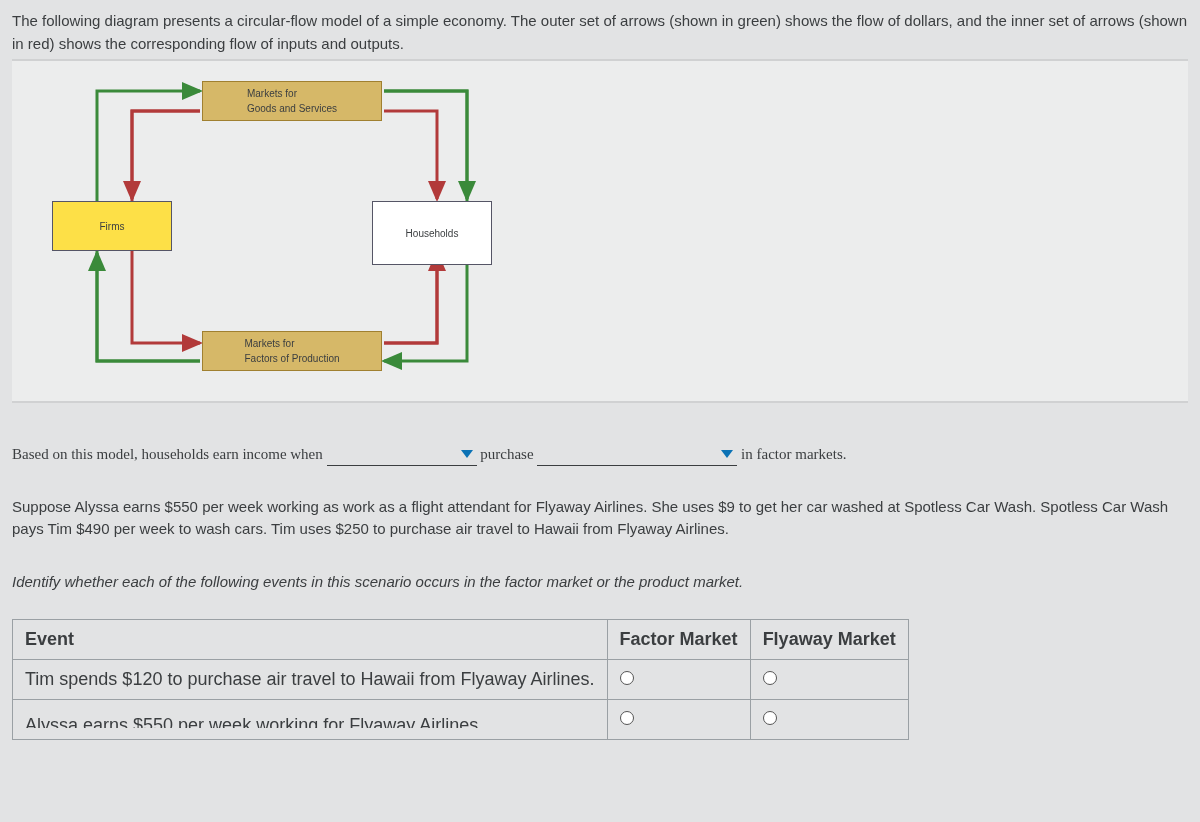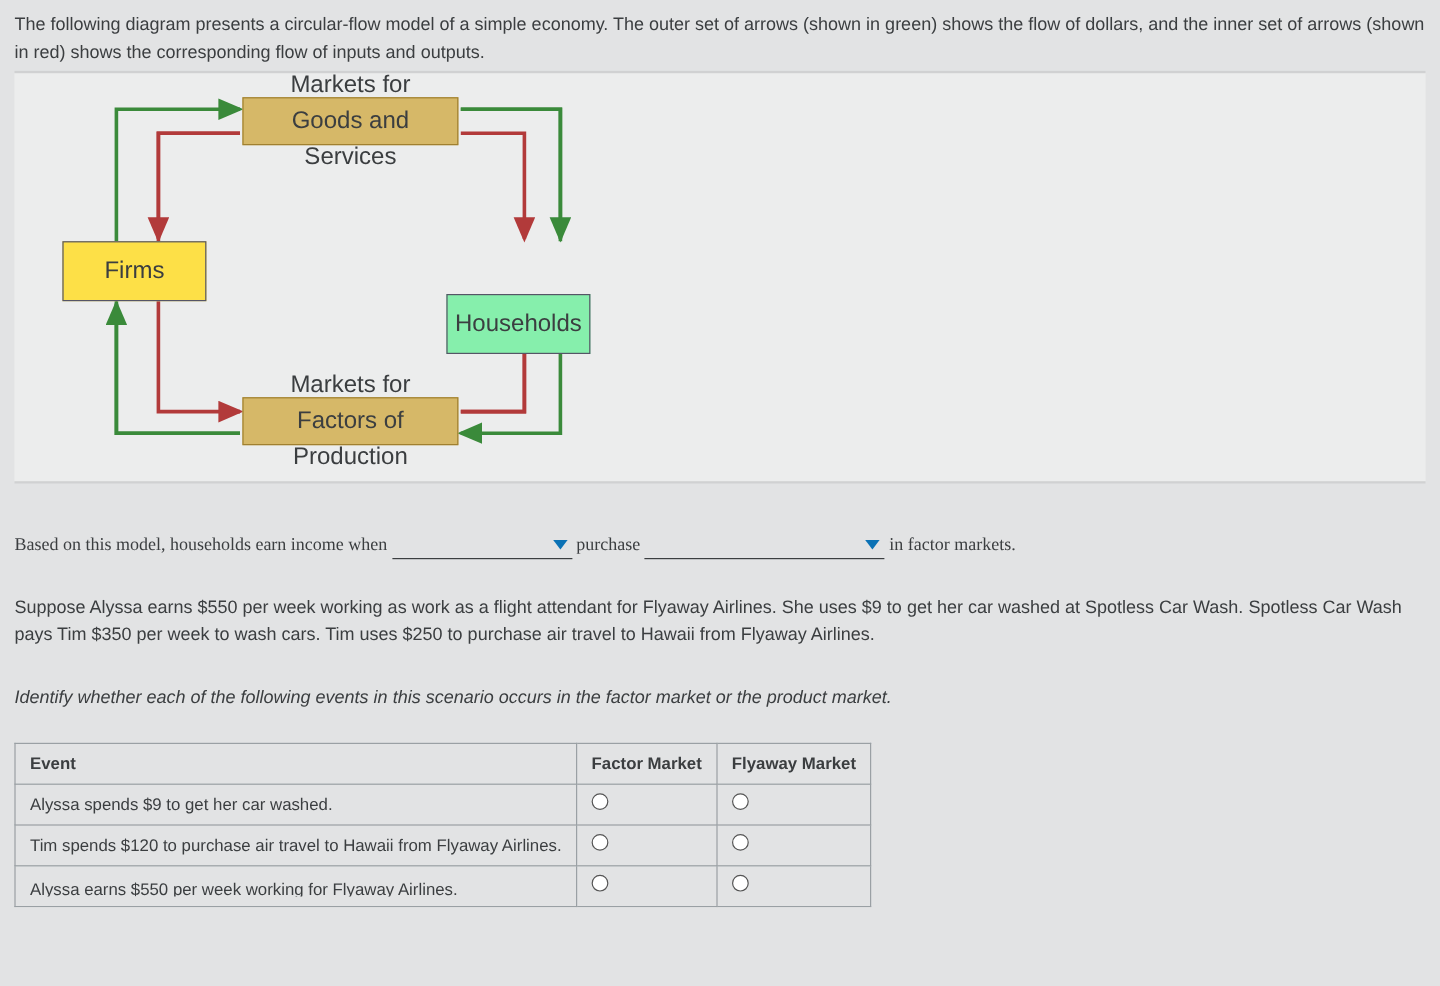--- a/index.html
+++ b/index.html
@@ -23,32 +23,32 @@
   .diagram {
     position: relative;
     width: 460px;
     height: 300px;
   }
   .node {
     position: absolute;
     display: flex;
     align-items: center;
     justify-content: center;
-    text-align: center;
-    font-size: 20px;
+    text-align: left;
+    font-size: 10px;
     padding: 4px 8px;
     border: 1px solid #888;
   }
   .node-firms {
     left: 0; top: 120px; width: 120px; height: 50px;
     background: #fde047; border-color: #556;
   }
   .node-households {
-    left: 320px; top: 120px; width: 120px; height: 50px;
-    background: #86efac; border-color: #556; margin-top: 44px;
+    left: 320px; top: 120px; width: 120px; height: 64px;
+    background: #ffffff; border-color: #556;
   }
   .node-goods {
     left: 150px; top: 0; width: 180px; height: 40px;
     background: #d6b868; border-color: #a08030;
   }
   .node-factors {
     left: 150px; top: 250px; width: 180px; height: 40px;
     background: #d6b868; border-color: #a08030;
   }
   svg.flows {
@@ -73,21 +73,21 @@
     right: 4px; top: 4px;
     width: 0; height: 0;
     border-left: 6px solid transparent;
     border-right: 6px solid transparent;
     border-top: 8px solid #0b72b5;
   }
   .scenario { margin-bottom: 30px; }
   .instruct { font-style: italic; margin-bottom: 26px; }
   table {
     border-collapse: collapse;
-    font-size: 14px;
+    font-size: 18px;
     padding-left: 44px;
   }
   th, td {
     border: 1px solid #9aa0a4;
     padding: 6px 12px;
     text-align: left;
     vertical-align: middle;
   }
   th.center, td.center { }
   th { font-weight: bold; }
@@ -146,35 +146,30 @@
 </div>
 
 <div class="q-line">
   <span>Based on this model, households earn income when </span>
   <span class="dropdown"><span class="caret"></span></span>
   <span> purchase </span>
   <span class="dropdown" style="min-width:200px"><span class="caret"></span></span>
   <span> in factor markets.</span>
 </div>
 
-<div class="scenario">Suppose Alyssa earns $550 per week working as work as a flight attendant for Flyaway Airlines. She uses $9 to get her car washed at Spotless Car Wash. Spotless Car Wash pays Tim $350 per week to wash cars. Tim uses $250 to purchase air travel to Hawaii from Flyaway Airlines.</div>
+<div class="scenario">Suppose Alyssa earns $550 per week working as work as a flight attendant for Flyaway Airlines. She uses $9 to get her car washed at Spotless Car Wash. Spotless Car Wash pays Tim $490 per week to wash cars. Tim uses $250 to purchase air travel to Hawaii from Flyaway Airlines.</div>
 
 <div class="instruct">Identify whether each of the following events in this scenario occurs in the factor market or the product market.</div>
 
 <table>
   <tbody>
       <tr>
     <th>Event</th>
     <th class="center">Factor Market</th>
     <th class="center">Flyaway Market</th>
-  </tr>
-  <tr>
-    <td>Alyssa spends $9 to get her car washed.</td>
-    <td class="center"><span class="radio"></span></td>
-    <td class="center"><span class="radio"></span></td>
   </tr>
   <tr>
     <td>Tim spends $120 to purchase air travel to Hawaii from Flyaway Airlines.</td>
     <td class="center"><span class="radio"></span></td>
     <td class="center"><span class="radio"></span></td>
   </tr>
   <tr>
     <td>
           <div class="cutoff">Alyssa earns $550 per week working for Flyaway Airlines.</div>
         </td>

